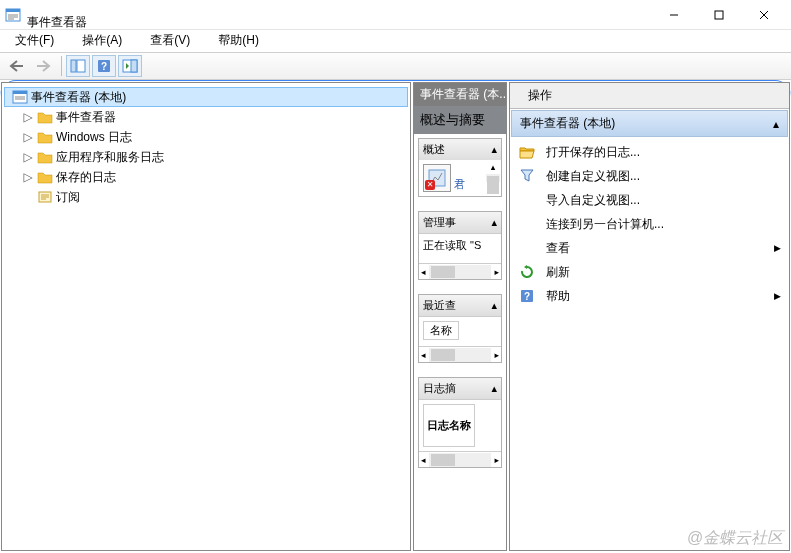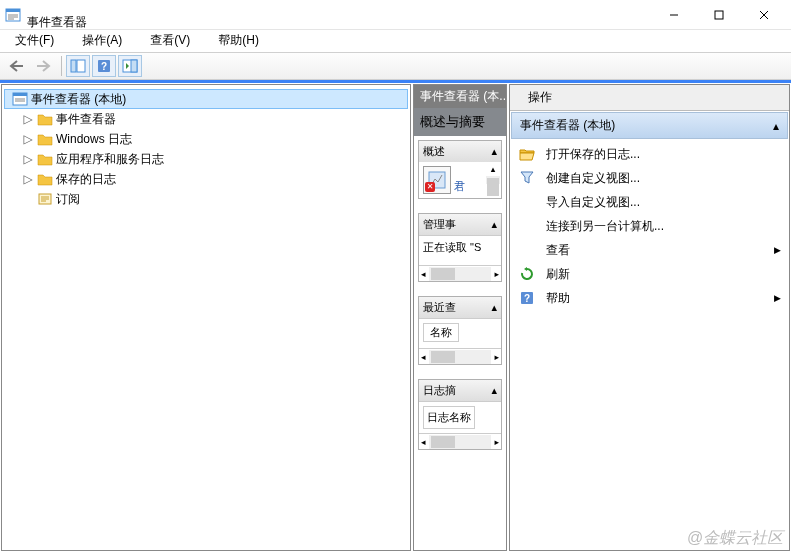--- a/index.html
+++ b/index.html
@@ -17,21 +17,21 @@
 .menubar { height: 22px; display: flex; padding: 0 5px; gap: 8px; }
 .menubar .menuitem { padding: 2px 10px; }
 
 
 .toolbar { height: 28px; display: flex; align-items: center; padding: 2px 5px; border-top: 1px solid #d0d0d0; border-bottom: 1px solid #d0d0d0; background: linear-gradient(#fdfdfd, #f0f0f0); }
 .toolbar .tbtn { width: 24px; height: 22px; margin-right: 2px; display: flex; align-items: center; justify-content: center; border: 1px solid transparent; }
 .toolbar .tbtn.bordered { border: 1px solid #a8c8e4; background: #e8f0fa; }
 .toolbar .sep { width: 1px; height: 20px; background: #c0c0c0; margin: 0 4px; }
 
 
-.main { display: flex; height: 472px; border-top: 3px solid #3b82f6; }
+.main { display: flex; height: 472px; border-top: 1px solid #3b82f6; border-radius: 16px; }
 .pane { border: 1px solid #888; margin: 1px; background: #fff; overflow: hidden; }
 .left-pane { width: 410px; }
 .mid-pane { width: 94px; display: flex; flex-direction: column; }
 .right-pane { flex: 1; display: flex; flex-direction: column; }
 
 
 .tree { padding: 4px 2px; }
 .tree-row { display: flex; align-items: center; height: 20px; padding-left: 4px; }
 .tree-row.root { background: #cde8ff; border: 1px solid #7dbef7; }
 .tree-row .expander { width: 12px; display: flex; justify-content: center; color: #666; }
@@ -252,21 +252,21 @@
               <div class="thumb"></div>
             </div>
             <span class="arrow">▸</span>
           </div>
       </div>
       <div class="mid-group">
         <div class="mid-group-h">
             <span>日志摘</span>
             <span>▴</span>
           </div>
-        <div class="mid-group-b noborder"><span style="border:1px solid #ccc; padding:3px 3px; display:inline-block;">日志名称</span></div>
+        <div class="mid-group-b noborder"><span style="border:1px solid #ccc; padding:13px 3px; display:inline-block;font-weight:bold;">日志名称</span></div>
         <div class="hs">
             <span class="arrow">◂</span>
             <div class="track">
               <div class="thumb"></div>
             </div>
             <span class="arrow">▸</span>
           </div>
       </div>
     </div>
   </div>

